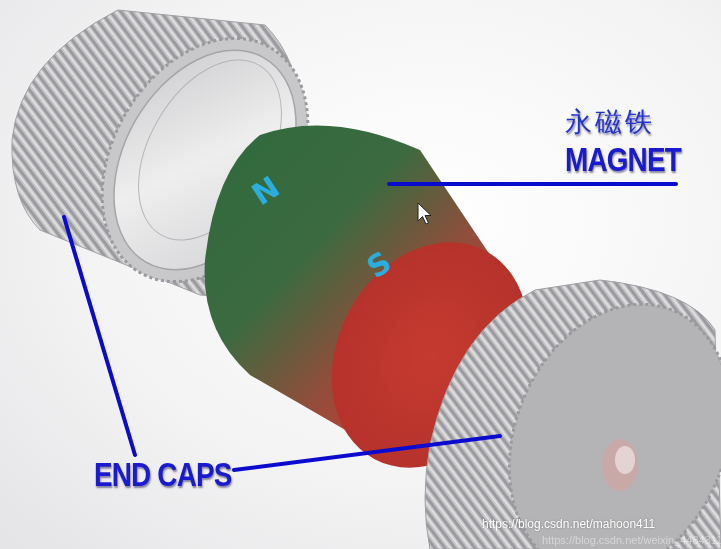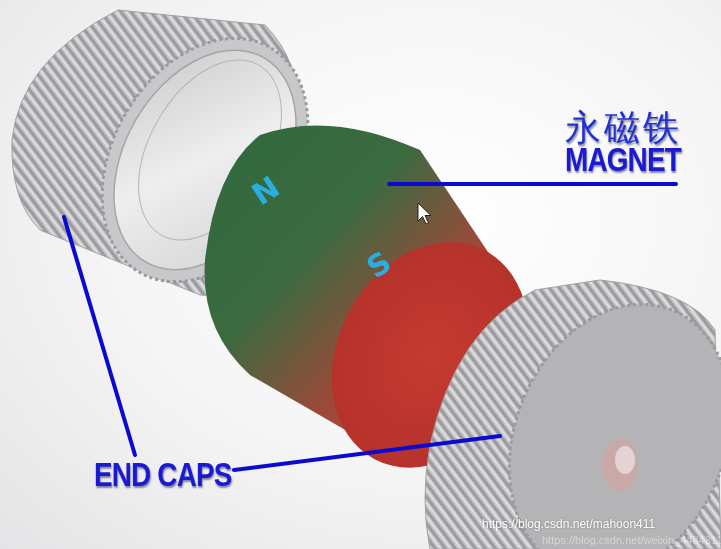--- a/index.html
+++ b/index.html
@@ -1,21 +1,21 @@
 <!DOCTYPE html>
 <html><head>
 <meta charset="utf-8">
 <style>
   html,body{margin:0;padding:0;}
   body{width:721px;height:549px;overflow:hidden;background:#f3f3f4;position:relative;font-family:"Liberation Sans",sans-serif;}
   #stage{position:absolute;left:0;top:0;width:721px;height:549px;background:radial-gradient(ellipse at 60% 40%,#ffffff 0%,#f4f4f5 55%,#e4e4e6 100%);}
   svg#scene{position:absolute;left:0;top:0;}
   .label{position:absolute;color:#1a1ad0;font-weight:bold;text-shadow:1px 2px 2px rgba(0,0,60,0.45);}
   .label-en{font-family:"Liberation Sans",sans-serif;font-size:34px;letter-spacing:-1px;transform:scaleX(0.82);transform-origin:left top;}
-  .label-cn{font-family:Liberation Sans, sans-serif;font-weight:normal;font-size:36px;letter-spacing:3px;color:#2233cc;}
+  .label-cn{font-family:Liberation Sans, sans-serif;font-weight:normal;font-size:27px;letter-spacing:3px;color:#2233cc;}
   .pole{position:absolute;color:#2aaee0;font-weight:bold;font-size:30px;font-family:"DejaVu Sans",sans-serif;}
   .watermark{position:absolute;color:#ffffff;font-family:"Liberation Sans",sans-serif;font-size:12px;text-shadow:0 0 2px rgba(0,0,0,0.35);}
   .watermark2{position:absolute;color:rgba(255,255,255,0.45);font-family:"Liberation Sans",sans-serif;font-size:11px;}
 </style>
 </head>
 <body>
 
 <div id="stage">
 <svg id="scene" width="721" height="549" viewBox="0 0 721 549">
   <defs>

